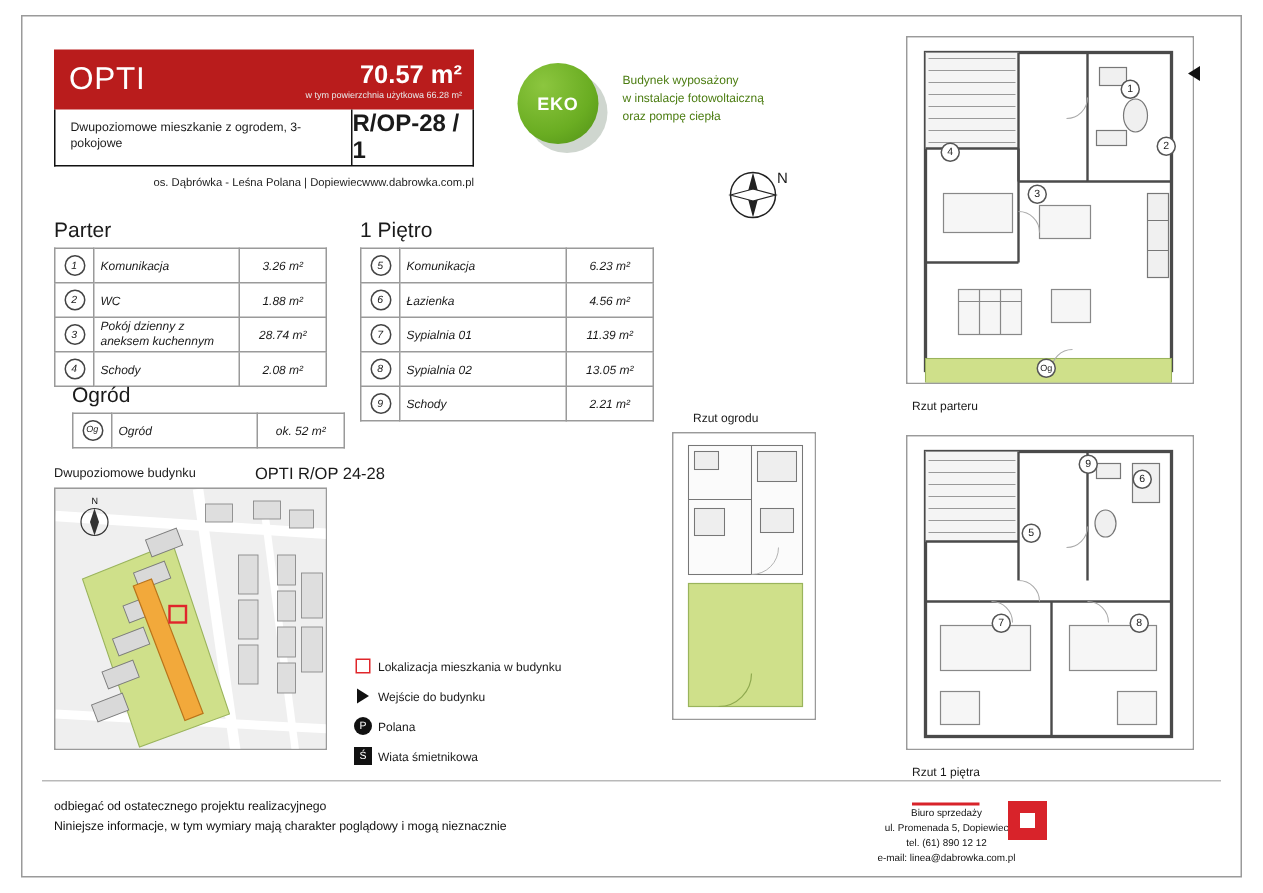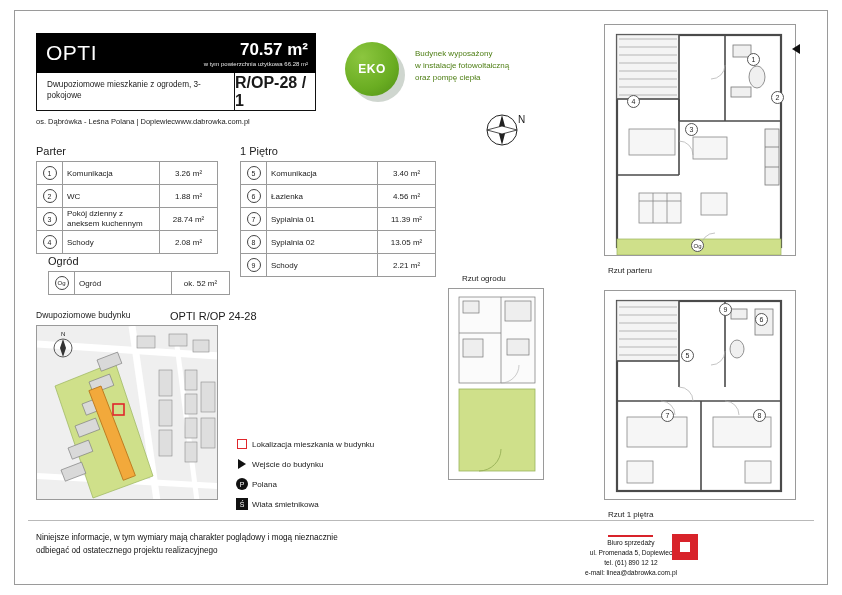--- a/index.html
+++ b/index.html
@@ -17,21 +17,21 @@
     width: 814px; height: 575px;
     border: 1px solid #9a9a9a;
   }
 
   
   .hdr {
     position: absolute; left: 36px; top: 33px; width: 280px;
   }
   .hdr-top {
     display: flex; align-items: stretch;
-    background: #000000; color:#fff;
+    background: #b91c1c; color:#fff;
     height: 40px;
   }
   .hdr-title {
     flex: 0 0 105px;
     font-size: 21px; letter-spacing: 0.5px;
     display:flex; align-items:center; padding-left: 10px;
   }
   .hdr-area {
     flex: 1; display: flex; flex-direction: column;
     align-items: flex-end; justify-content: center;
@@ -47,21 +47,21 @@
     flex: 1; font-size: 8.2px; line-height: 1.35;
     padding: 6px 6px 0 10px;
     border-right: 1px solid #111;
   }
   .hdr-code {
     flex: 0 0 80px;
     display:flex; align-items:center; justify-content:center;
     font-size: 16px; font-weight: bold;
   }
   .hdr-foot {
-    display:flex; justify-content: flex-start;
+    display:flex; justify-content: flex-end;
     font-size: 7.5px; margin-top: 6px; color:#222;
   }
 
   
   .eko-wrap { position:absolute; left: 345px; top: 42px; }
   .eko-shadow {
     position:absolute; left:6px; top:6px; width:54px; height:54px;
     border-radius:50%; background:#cfd6cf;
   }
   .eko {
@@ -74,26 +74,26 @@
     position:absolute; left: 70px; top: 6px; width: 190px;
     font-size: 8px; line-height: 1.5; color:#4c7d12;
   }
 
   
   .compass { position:absolute; left: 478px; top: 108px; }
   .compass .n { position:absolute; left: 40px; top: 6px; font-size: 10px; }
 
   
   .tbl-sec { position:absolute; font-size: 8px; }
-  .tbl-label { font-size: 11px; margin-bottom: 4px; }
+  .tbl-label { font-size: 14px; margin-bottom: 4px; }
   table.rooms { border-collapse: collapse; width: 100%; }
   table.rooms td {
     border: 1px solid #9a9a9a;
     height: 23px; padding: 0 4px;
-    font-size: 8px; vertical-align: middle;
+    font-size: 8px; vertical-align: middle; font-style: italic;
   }
   td.num { width: 26px; text-align:center; border-right:1px solid #9a9a9a; }
   td.nm  { }
   td.ar  { width: 58px; text-align:center; }
   .circ {
     display:inline-flex; align-items:center; justify-content:center;
     width: 14px; height: 14px; border-radius: 50%;
     border: 1px solid #444; font-size: 7px;
   }
   .two-line { line-height: 1.25; padding-top:2px; padding-bottom:2px; }
@@ -246,21 +246,21 @@
       </table>
   </div>
 
   <div class="tbl-sec" id="pietro-sec">
     <div class="tbl-label">1 Piętro</div>
     <table class="rooms">
       <tbody>
           <tr>
         <td class="num"><span class="circ">5</span></td>
         <td class="nm">Komunikacja</td>
-        <td class="ar">3.40 m²</td>
+        <td class="ar">6.23 m²</td>
       </tr>
       <tr>
         <td class="num"><span class="circ">6</span></td>
         <td class="nm">Łazienka</td>
         <td class="ar">4.56 m²</td>
       </tr>
       <tr>
         <td class="num"><span class="circ">7</span></td>
         <td class="nm">Sypialnia 01</td>
         <td class="ar">11.39 m²</td>
@@ -510,22 +510,22 @@
     <div class="rb" style="left:76px;top:58px;">5</div>
     <div class="rb" style="left:56px;top:118px;">7</div>
     <div class="rb" style="left:148px;top:118px;">8</div>
   </div>
   <div class="plan-cap" id="cap-pietro">
     <span class="cap-underline">Rzut 1 piętra</span>
   </div>
 
   <div class="foot-sep"></div>
   <div class="foot-note">
+    <div>odbiegać od ostatecznego projektu realizacyjnego</div>
     <div>Niniejsze informacje, w tym wymiary mają charakter poglądowy i mogą nieznacznie</div>
-    <div>odbiegać od ostatecznego projektu realizacyjnego</div>
   </div>
   <div class="foot-contact">
     <div>Biuro sprzedaży</div>
     <div>ul. Promenada 5, Dopiewiec</div>
     <div>tel. (61) 890 12 12</div>
     <div>e-mail: linea@dabrowka.com.pl</div>
   </div>
   <div class="logo">
     <div class="logo-mark"></div>
   </div>

